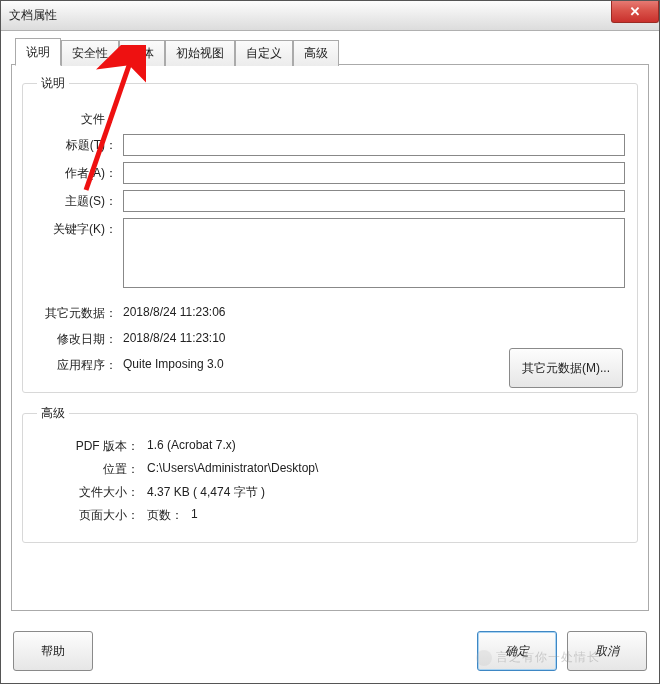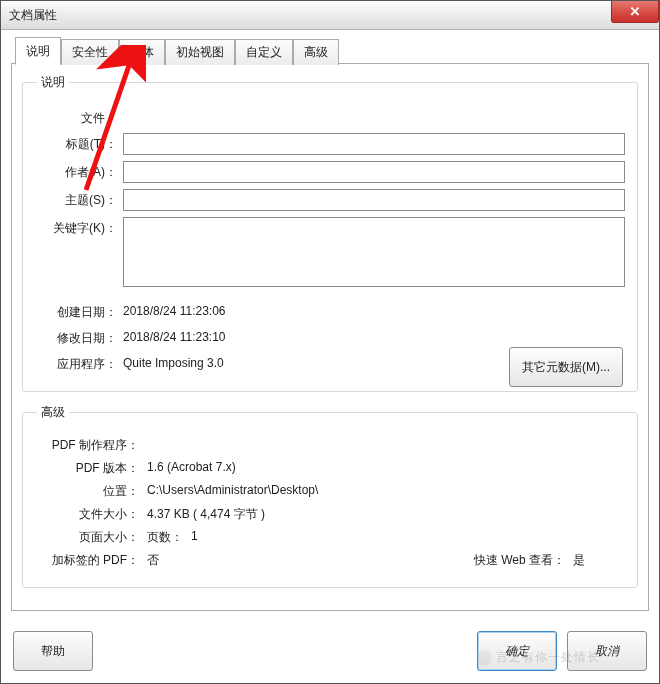--- a/index.html
+++ b/index.html
@@ -242,44 +242,40 @@
           <div class="label">主题(S)：</div>
           <input class="textinput" type="text" value="" style="">
         </div>
 
         <div class="row">
           <div class="label">关键字(K)：</div>
           <textarea class="textarea" style=""></textarea>
         </div>
 
         <div class="row" style="margin-top:14px;">
-          <div class="label">创建日期：</div>
+          <div class="label">其它元数据：</div>
           <div class="value">2018/8/24 11:23:06</div>
         </div>
         <div class="row">
           <div class="label">修改日期：</div>
           <div class="value">2018/8/24 11:23:10</div>
         </div>
         <div class="row">
           <div class="label">应用程序：</div>
           <div class="value">Quite Imposing 3.0</div>
         </div>
 
         <div class="meta-btn">
           <div class="btn">其它元数据(M)...</div>
         </div>
       </fieldset>
 
       <fieldset class="group">
         <legend>高级</legend>
 
-        <div class="adv-row">
-          <div class="adv-label">PDF 制作程序：</div>
-          <div class="adv-value"></div>
-        </div>
         <div class="adv-row">
           <div class="adv-label">PDF 版本：</div>
           <div class="adv-value">1.6 (Acrobat 7.x)</div>
         </div>
         <div class="adv-row">
           <div class="adv-label">位置：</div>
           <div class="adv-value">C:\Users\Administrator\Desktop\</div>
         </div>
         <div class="adv-row">
           <div class="adv-label">文件大小：</div>
@@ -288,31 +284,20 @@
         <div class="adv-row">
           <div class="adv-label">页面大小：</div>
           <div class="adv-value" style="display:flex;">
             <span class="adv-pair">
               <span class="pl">页数：</span>
               <span>1</span>
             </span>
             <span style="width:40px;"></span>
           </div>
         </div>
-        <div class="adv-row">
-          <div class="adv-label">加标签的 PDF：</div>
-          <div class="adv-value" style="display:flex;">
-            <span style="flex:1;">否</span>
-            <span class="adv-pair">
-              <span class="pl">快速 Web 查看：</span>
-              <span>是</span>
-            </span>
-            <span style="width:40px;"></span>
-          </div>
-        </div>
       </fieldset>
 
     </div>
   </div>
 
   <div class="footer">
     <div class="btn">帮助</div>
     <div class="footer-right">
       <div class="btn primary">确定</div>
       <div class="btn">取消</div>

